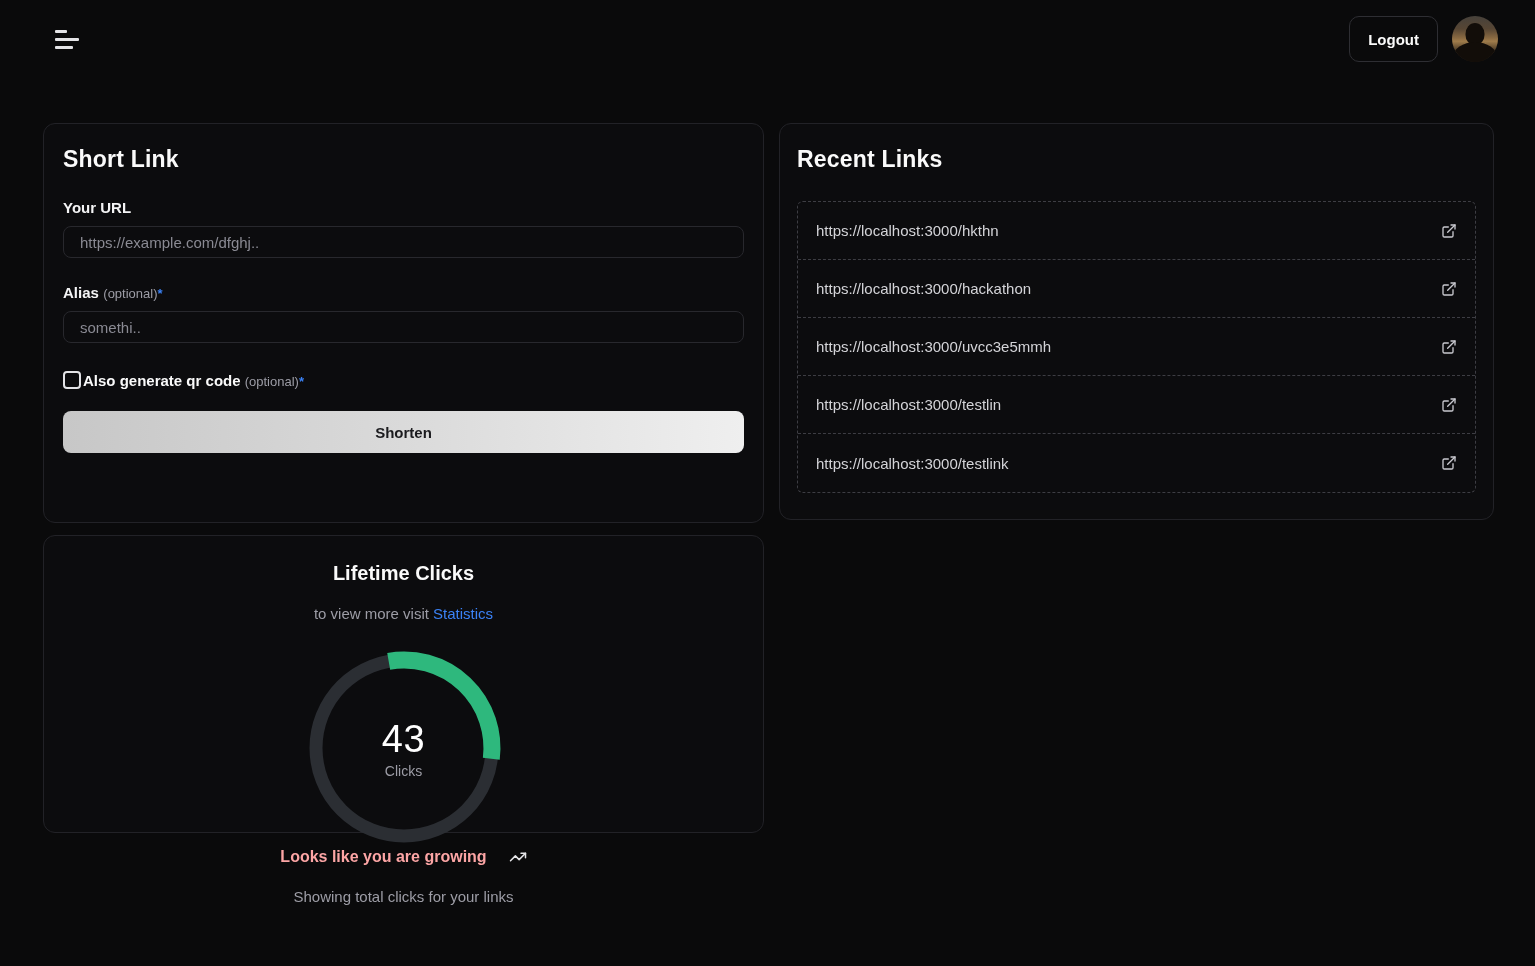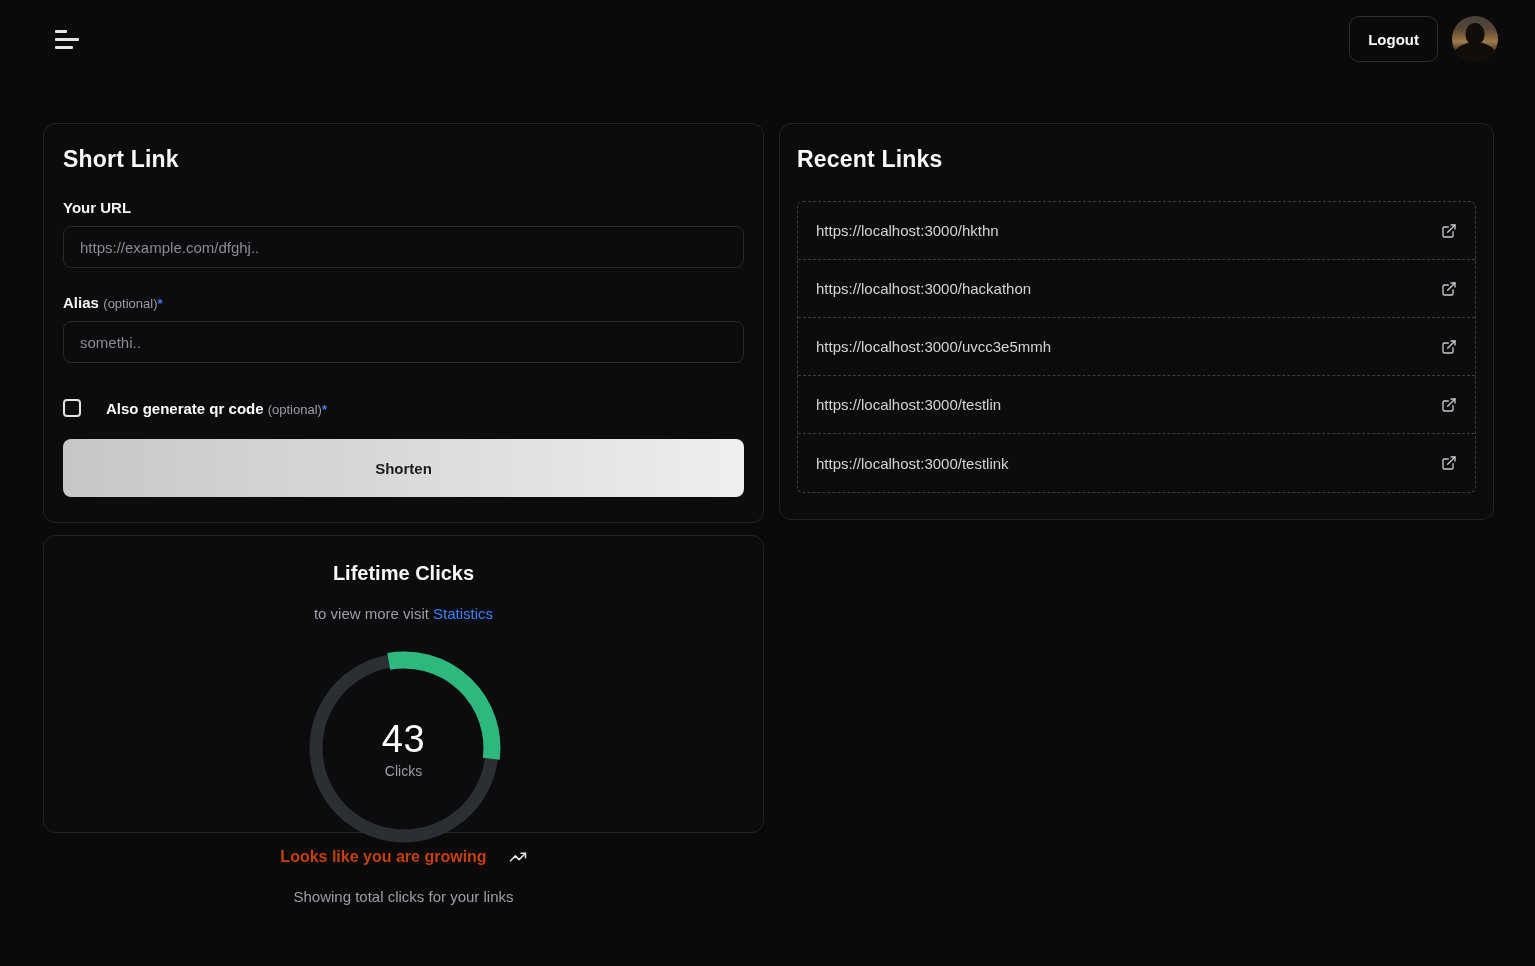--- a/index.html
+++ b/index.html
@@ -68,43 +68,43 @@
   .card-title { font-size: 23px; font-weight: 700; letter-spacing: 0.2px; color: #fafafa; }
   .card-sub { font-size: 15px; color: #9d9da6; margin-top: 7px; }
 
   
   .shortlink-card { padding: 22px 19px 24px 19px; height: 400px; }
   .field-label { font-size: 15px; font-weight: 700; color: #f4f4f5; }
   .label-row { margin-top: 26px; }
   .optional { font-size: 13px; font-weight: 400; color: #9d9da6; }
   .req-mark { color: #3b82f6; font-size: 13px; font-weight: 700; }
   .text-input {
-    width: 100%; height: 42px;
+    width: 100%; height: 32px;
     margin-top: 9px;
     background: #0c0c0e;
     border: 1px solid #28282d;
     border-radius: 8px;
     padding: 0 16px;
     font-family: "Liberation Sans", sans-serif;
     font-size: 15px; color: #e4e4e7;
     outline: none;
   }
   .text-input::placeholder { color: #8a8a93; }
-  .checkbox-row { display: flex; align-items: center; gap: 25px; margin-top: 36px; }
+  .checkbox-row { display: flex; align-items: center; gap: 2px; margin-top: 28px; }
   .checkbox {
     width: 18px; height: 18px;
     border: 2px solid #e4e4e7;
     border-radius: 4px;
     background: transparent;
     cursor: pointer;
     flex: 0 0 auto;
   }
   .checkbox-label { font-size: 15px; font-weight: 700; color: #fafafa; }
   .submit-btn {
-    width: 100%; height: 58px;
+    width: 100%; height: 42px;
     margin-top: 22px;
     border: none; border-radius: 8px;
     background: linear-gradient(90deg, #c7c7c7 0%, #dcdcdc 55%, #efefef 100%);
     color: #1b1b1e;
     font-family: "Liberation Sans", sans-serif;
     font-size: 15px; font-weight: 700;
     cursor: pointer;
   }
 
   
@@ -138,21 +138,21 @@
   .donut-wrap { position: relative; margin-top: 26px; width: 200px; height: 200px; }
   .donut-center {
     position: absolute; inset: 0;
     display: flex; flex-direction: column; align-items: center; justify-content: center;
     gap: 2px;
   }
   .donut-value { font-size: 38px; font-weight: 400; color: #ffffff; letter-spacing: 0.5px; }
   .donut-label { font-size: 14px; color: #9d9da6; }
   .clicks-footer { margin-top: auto; }
   .footer-bold {
-    font-size: 16px; font-weight: 700; color: #c2410c;
+    font-size: 16px; font-weight: 700; color: #fca5a5;
     display: flex; align-items: flex-end; justify-content: center; gap: 22px;
   }
   .trend-icon { width: 18px; height: 18px; color: #e4e4e7; }
   .footer-sub { font-size: 15px; color: #9d9da6; margin-top: 22px; }
 </style>
 </head>
 <body>
 
 <header class="topbar">
   <div class="menu-icon">

